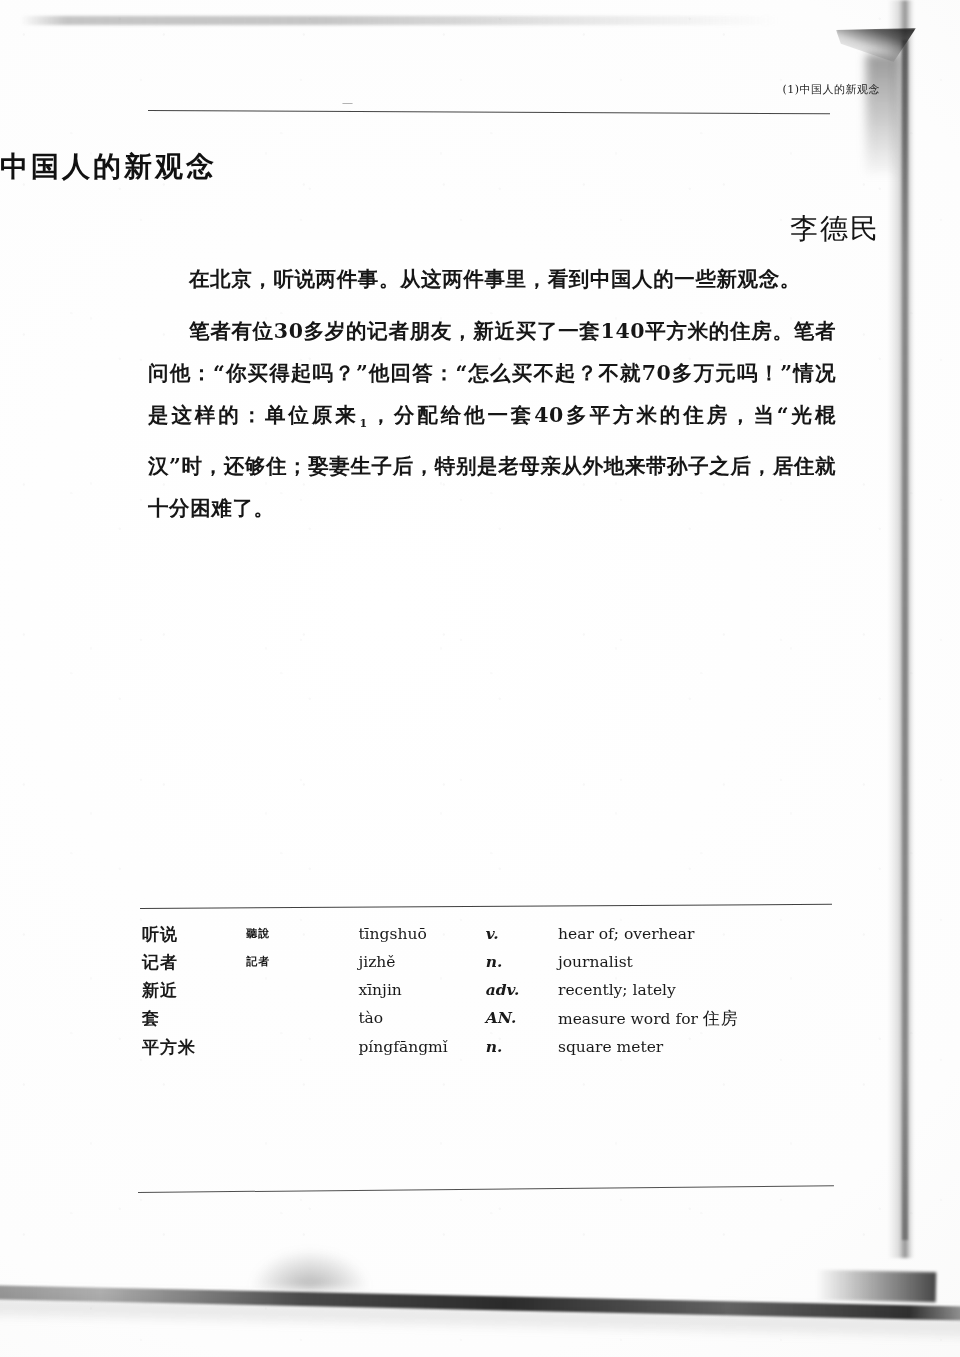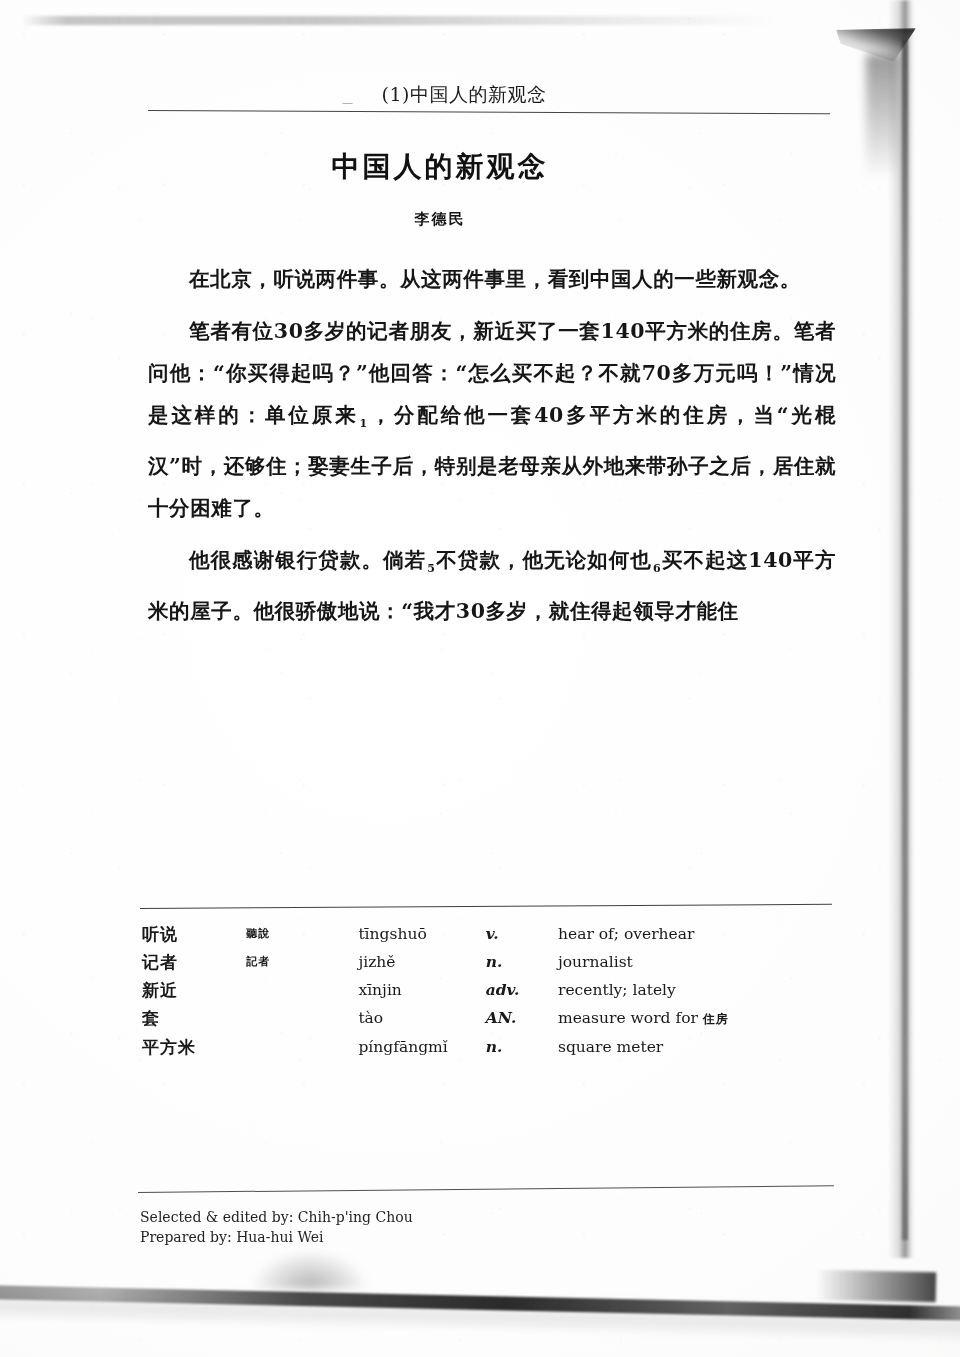--- a/index.html
+++ b/index.html
@@ -129,58 +129,56 @@
     position: absolute;
     left: 0; top: 0;
     width: 880px;
     height: 1357px;
   }
 
   
   .runhead {
     position: absolute;
     top: 82px; left: 0; width: 880px;
-    text-align: center;
+    text-align: right;
     font-family: "DejaVu Serif", "Liberation Serif", serif;
-    font-size: 19px;
+    font-size: 11px;
     letter-spacing: .5px;
     color: #1c1c1c;
-    padding-left: 24px;
   }
   .runhead-tick {
     position: absolute;
     top: 96px; left: 342px;
     font-size: 11px; color: #9a9a9a;
   }
   .rule-top {
     position: absolute;
     top: 110px; left: 148px;
     width: 682px; height: 0;
     border-top: 1.6px solid #2a2a2a;
     transform: rotate(0.28deg);
     transform-origin: left center;
     opacity: .88;
   }
 
   
   .title {
     position: absolute;
     top: 148px; left: 0; width: 880px;
-    text-align: center;
     font-size: 28px;
     font-weight: 700;
     letter-spacing: 3px;
     color: #111;
   }
   .author {
     position: absolute;
     top: 210px; left: 0; width: 880px;
-    text-align: center;
-    font-size: 15px;
-    font-weight: 700;
+    text-align: right;
+    font-size: 28px;
+    font-weight: 400;
     letter-spacing: 2px;
     color: #151515;
   }
 
   
   .body {
     position: absolute;
     top: 258px; left: 148px;
     width: 688px;
   }
@@ -225,21 +223,21 @@
   .vocab td {
     vertical-align: top;
     padding: 0 16px 4px 0;
     line-height: 24px;
   }
   .c-simp  { width: 100px; font-size: 17px; font-weight: 600; letter-spacing: 1px; }
   .c-trad  { width: 110px; font-size: 11px; font-weight: 600; letter-spacing: 1px; }
   .c-pin   { width: 115px; }
   .c-pos   { width: 60px; font-style: italic; font-weight: 700; }
   .c-def   { width: 300px; margin-left: 34px; }
-  .c-def .zh { font-size: 12px; font-weight: 700; letter-spacing: 1px; }
+  .c-def .zh { font-size: 17px; font-weight: 400; letter-spacing: 1px; }
 
   
   .footer-rule {
     position: absolute;
     bottom: 164px; left: 138px;
     width: 696px; height: 0;
     border-top: 1.5px solid #303030;
     transform: rotate(-0.55deg);
     transform-origin: left center;
     opacity: .85;
@@ -283,21 +281,20 @@
     <div class="runhead">(1)中国人的新观念</div>
     <div class="runhead-tick">—</div>
     <div class="rule-top"></div>
 
     <div class="title">中国人的新观念</div>
     <div class="author">李德民</div>
 
     <div class="body">
         <p class="para">在北京，听说两件事。从这两件事里，看到中国人的一些新观念。</p>
         <p class="para">笔者有位30多岁的记者朋友，新近买了一套140平方米的住房。笔者问他：“你买得起吗？”他回答：“怎么买不起？不就70多万元吗！”情况是这样的：单位原来<span class="fn">1</span>，分配给他一套40多平方米的住房，当“光棍汉”时，还够住；娶妻生子后，特别是老母亲从外地来带孙子之后，居住就十分困难了。</p>
-        <p class="para">他很感谢银行贷款。倘若<span class="fn">5</span>不贷款，他无论如何也<span class="fn">6</span>买不起这140平方米的屋子。他很骄傲地说：“我才30多岁，就住得起领导才能住</p>
       </div>
 
     <div class="vocab-rule"></div>
     <table class="vocab">
       <tbody>
           <tr>
             <td class="c-simp">听说</td>
             <td class="c-trad">聽說</td>
             <td class="c-pin">tīngshuō</td>
             <td class="c-pos">v.</td>
@@ -328,24 +325,20 @@
             <td class="c-simp">平方米</td>
             <td class="c-trad"></td>
             <td class="c-pin">píngfāngmǐ</td>
             <td class="c-pos">n.</td>
             <td class="c-def">square meter</td>
           </tr>
         </tbody>
     </table>
 
     <div class="footer-rule"></div>
-    <div class="footer">
-      <div>Selected &amp; edited by: Chih-p'ing Chou</div>
-      <div>Prepared by: Hua-hui Wei</div>
-    </div>
   </div>
 
   <div class="bottom-smudge"></div>
   <div class="bottom-edge-soft"></div>
   <div class="bottom-edge"></div>
   <div class="bottom-right-dark"></div>
 
   <div class="speckle"></div>
 </div>
 

